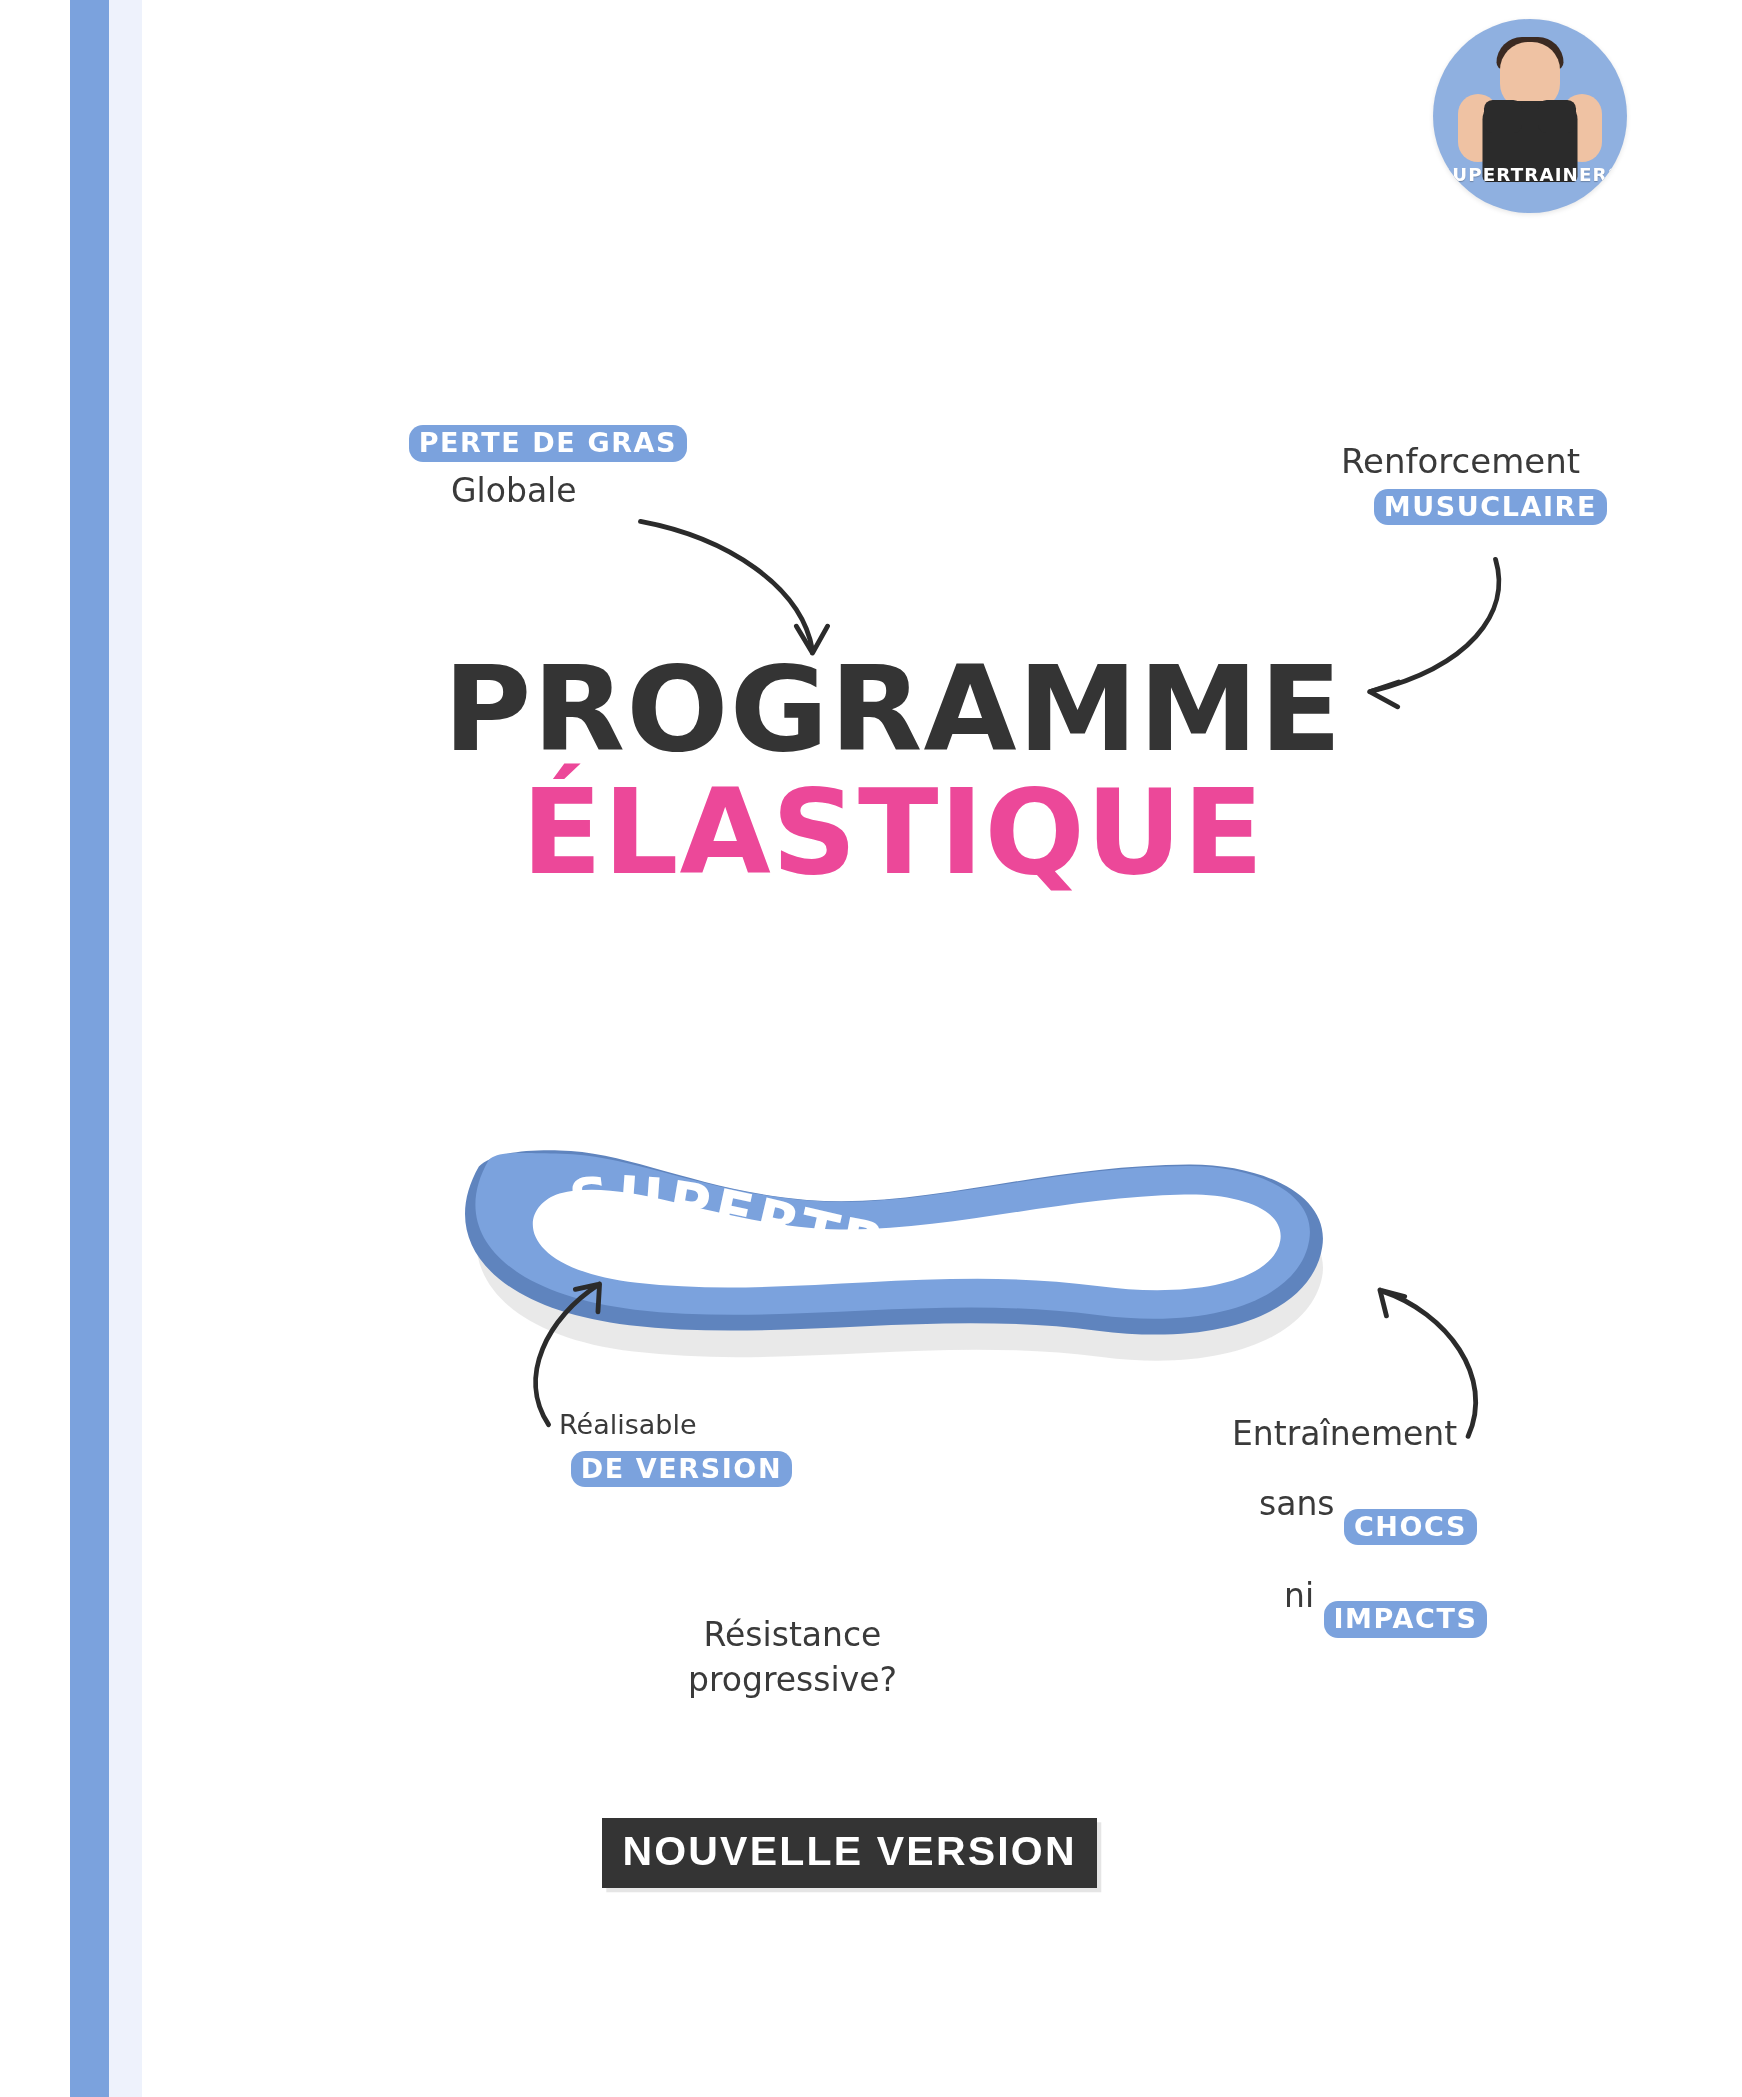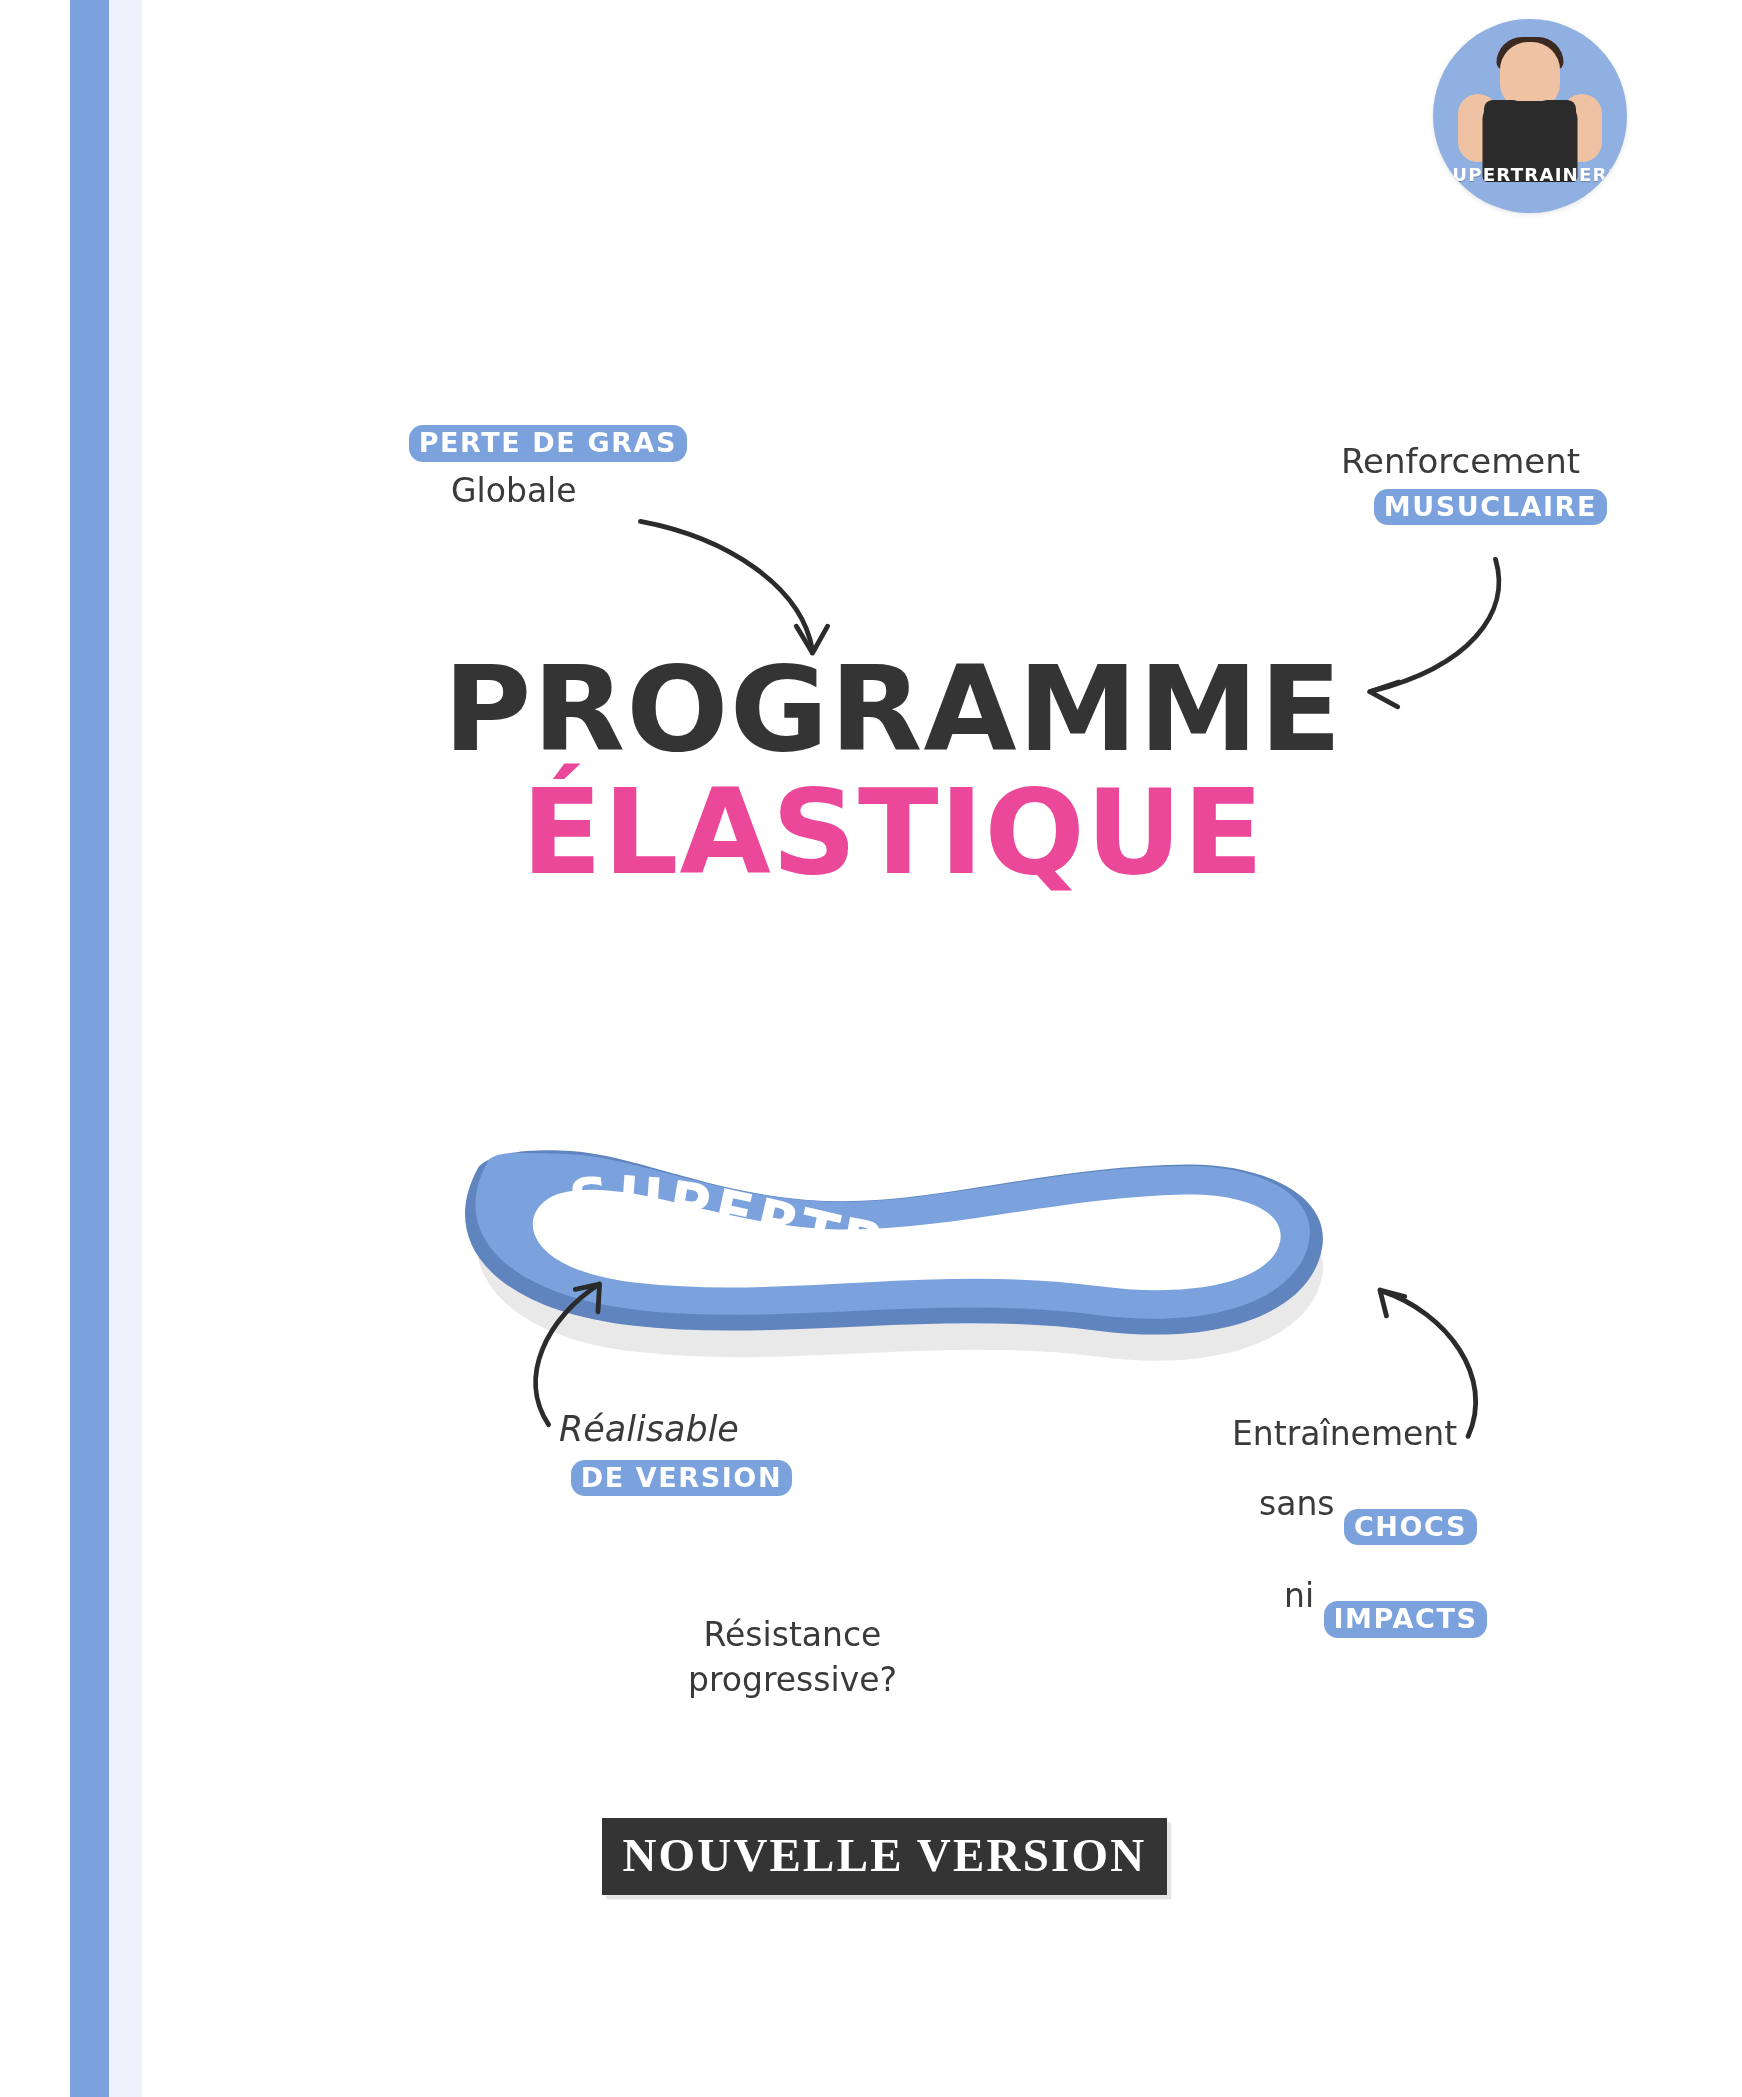--- a/index.html
+++ b/index.html
@@ -137,21 +137,21 @@
     font-size: 33px;
     margin-top: 9.7px;
     margin-left: 42px;
   }
 
   .ann-renfo { left: 1341px; top: 441px; text-align: left; }
   .ann-renfo .line1 { font-size: 34px; }
   .ann-renfo .chip { font-size: 27px; margin-top: 7.5px; margin-left: 33px; }
 
   .ann-realisable { left: 559px; top: 1409px; text-align: left; }
-  .ann-realisable .line1 { font-size: 35px; font-style: italic; }
+  .ann-realisable .line1 { font-size: 27px; }
   .ann-realisable .chip { font-size: 27px; margin-top: 10.8px; margin-left: 12px; }
 
   .ann-entrainement { left: 1232px; top: 1414px; text-align: left; }
   .ann-entrainement .line1 { font-size: 33px; }
   .ann-entrainement .row {
     display: flex;
     align-items: center;
     gap: 9.7px;
     margin-top: 8.6px;
   }
@@ -204,23 +204,23 @@
     height: 398px;
   }
 
   
   .nouvelle {
     position: absolute;
     left: 602px;
     top: 1818px;
     background: #343434;
     color: #ffffff;
-    font-family: Liberation Serif, serif;
-    font-weight: 700;
-    font-size: 47px;
+    font-family: Liberation Sans, sans-serif;
+    font-weight: 700;
+    font-size: 41px;
     letter-spacing: 2.2px;
     padding: 9.7px 20.4px 13px 20.4px;
     box-shadow: 4.3px 4.3px 0 rgba(0,0,0,0.10);
   }
 
   svg.arrow { position: absolute; overflow: visible; }
 </style>
 </head>
 <body>
 

